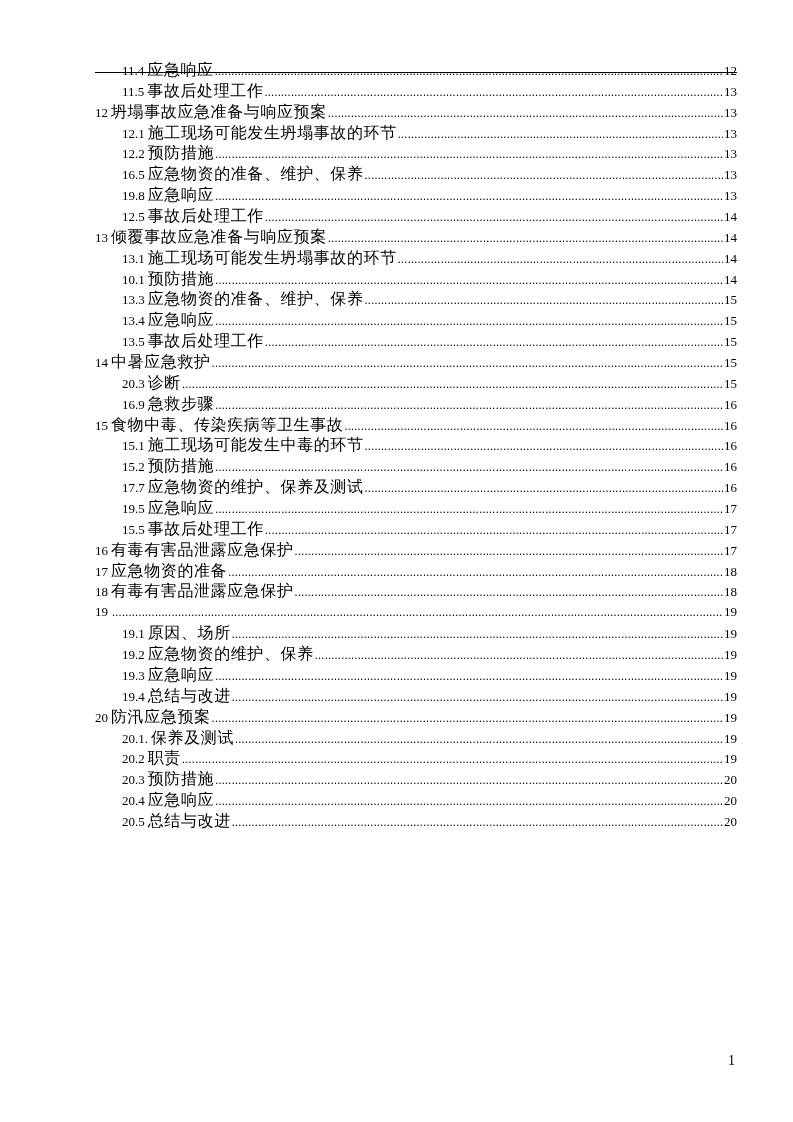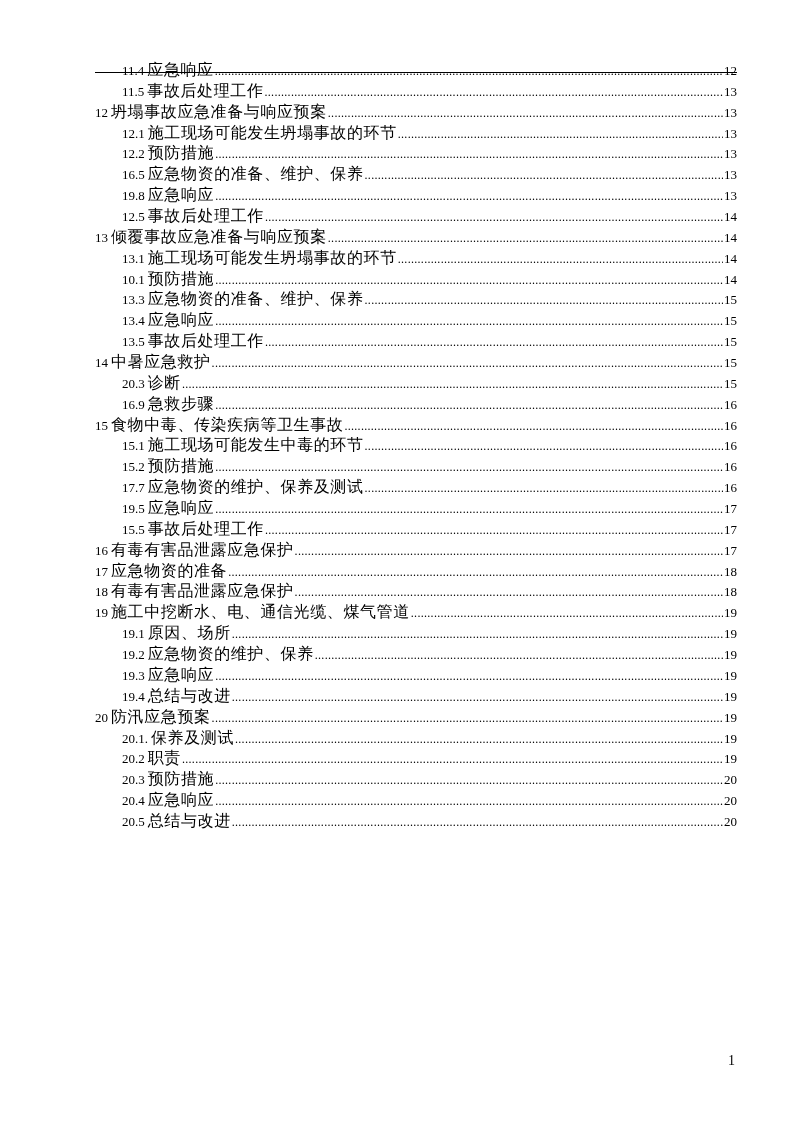--- a/index.html
+++ b/index.html
@@ -175,21 +175,20 @@
       <span class="page">18</span>
     </div>
     <div class="row l1">
       <span class="num">18</span>
       <span class="title">有毒有害品泄露应急保护</span>
       <span class="dots"></span>
       <span class="page">18</span>
     </div>
     <div class="row l1">
       <span class="num">19</span>
-      <span class="title">施工中挖断水、电、通信光缆、煤气管道</span>
       <span class="dots"></span>
       <span class="page">19</span>
     </div>
     <div class="row l2">
       <span class="num">19.1</span>
       <span class="title">原因、场所</span>
       <span class="dots"></span>
       <span class="page">19</span>
     </div>
     <div class="row l2">

